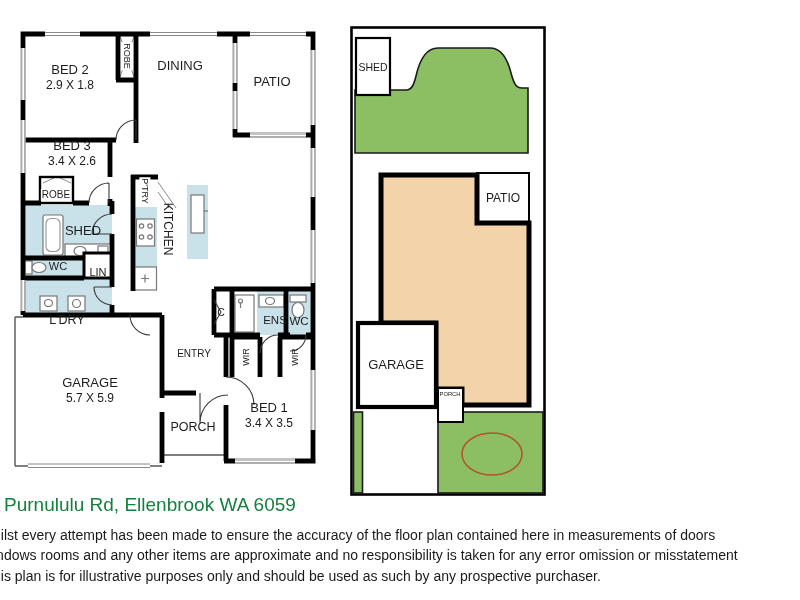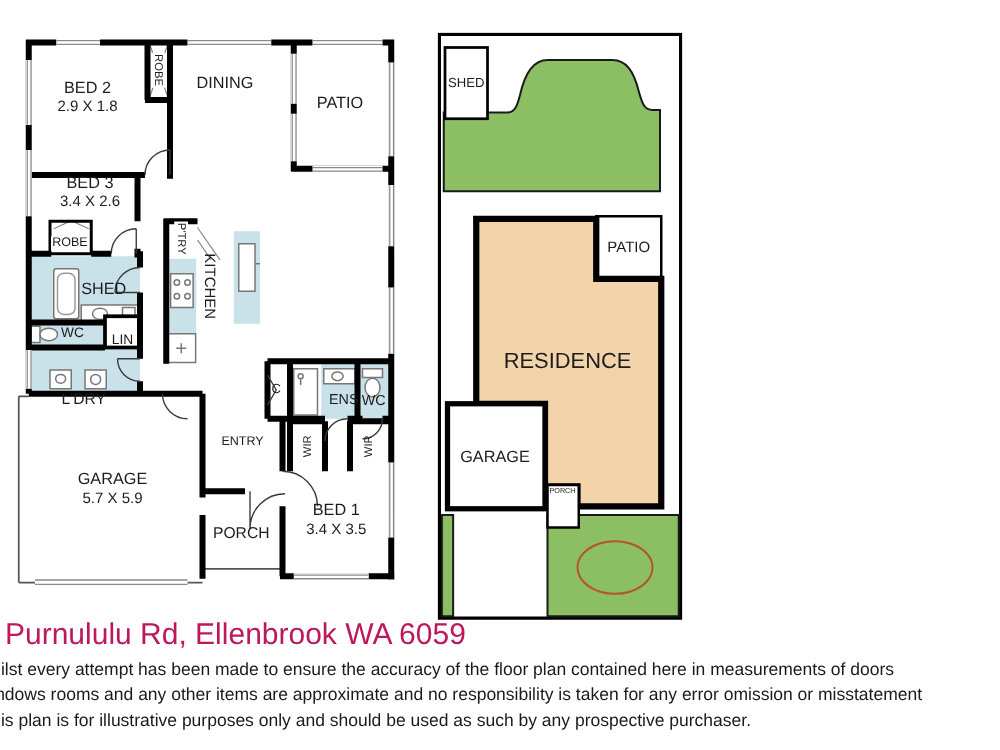--- a/index.html
+++ b/index.html
@@ -7,21 +7,21 @@
        font-family:"Liberation Sans",sans-serif;color:#1a1a1a;}
   .plan{position:absolute;}
   .lbl{position:absolute;transform:translate(-50%,-50%);white-space:nowrap;
        color:#1c1c1c;text-align:center;line-height:1.2;}
   .v90{transform:translate(-50%,-50%) rotate(90deg);}
   .vm90{transform:translate(-50%,-50%) rotate(-90deg);}
   .wbg{background:#fff;padding:0 1px;}
   .two .nm{font-size:13px;}
   .two .dm{font-size:12px;}
   .wrap{white-space:normal;width:72px;}
-  #address{position:absolute;left:4px;top:494px;font-size:24px;color:#be185d;}
+  #address{position:absolute;left:4px;top:494px;font-size:19px;color:#15803d;}
   #disclaimer{position:absolute;left:-7px;top:525px;font-size:14px;line-height:20.3px;color:#1a1a1a;}
   #disclaimer div{white-space:nowrap;}
 </style>
 </head>
 <body>
 
 <div class="plan" style="left:10px;top:25px;width:310px;height:445px;">
   <svg viewBox="0 0 310 445" width="310" height="445">
 
     <g fill="#c9e1e9" stroke="none">
@@ -182,21 +182,20 @@
     <rect x="3.5" y="386" width="9" height="81" fill="#8cbf63" stroke="#1a1a1a" stroke-width="1.6"></rect>
     <rect x="6" y="12" width="34" height="57" fill="#fff" stroke="#000" stroke-width="2.2"></rect>
     <rect x="127" y="147" width="52" height="50" fill="#fff" stroke="#000" stroke-width="2"></rect>
     <path d="M31,149 H127 V197 H179 V379 H112 V363 H86 V297 H31 Z" fill="#f3d4aa" stroke="#000" stroke-width="5"></path>
     <rect x="8" y="297" width="78" height="84" fill="#fff" stroke="#000" stroke-width="4.2"></rect>
     <rect x="88" y="362" width="25" height="34" fill="#fff" stroke="#000" stroke-width="2"></rect>
     <ellipse cx="142" cy="428" rx="30" ry="21" fill="none" stroke="#b5532c" stroke-width="1.6"></ellipse>
   </svg>
   <div class="lbl" style="left:23px;top:41px;font-size:10.5px;">SHED</div>
   <div class="lbl" style="left:153px;top:172px;font-size:12px;">PATIO</div>
-  <div class="lbl" style="left:104px;top:263px;font-size:17.5px;">RESIDENCE</div>
   <div class="lbl" style="left:46px;top:339px;font-size:13px;">GARAGE</div>
   <div class="lbl" style="left:100px;top:368px;font-size:5.8px;">PORCH</div>
 </div>
 
 <div id="address">Purnululu Rd, Ellenbrook WA 6059</div>
 <div id="disclaimer">
   <div>hilst every attempt has been made to ensure the accuracy of the floor plan contained here in measurements of doors</div>
   <div>indows rooms and any other items are approximate and no responsibility is taken for any error omission or misstatement</div>
   <div>his plan is for illustrative purposes only and should be used as such by any prospective purchaser.</div>
 </div>

